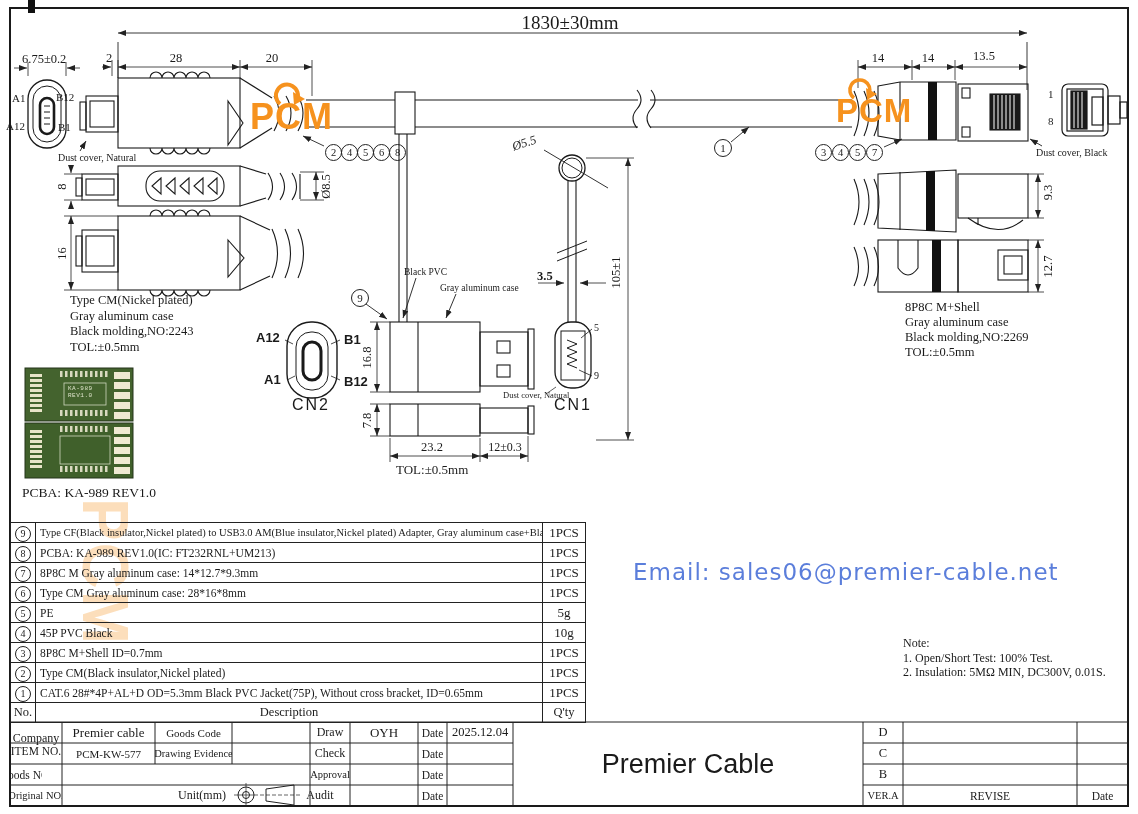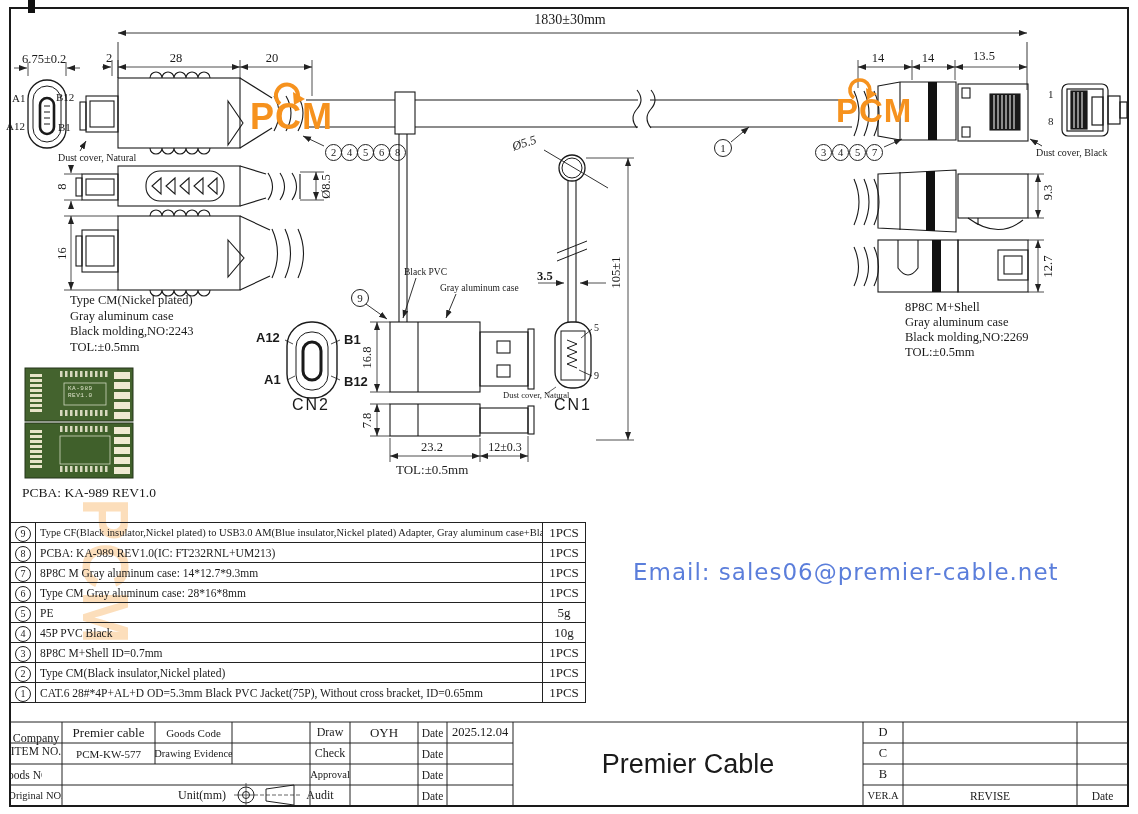--- a/index.html
+++ b/index.html
@@ -420,21 +420,21 @@
     <path d="M266,789 L294,785 L294,805 L266,801 Z"></path>
     <line x1="260" y1="795" x2="300" y2="795" stroke-width="0.7" stroke-dasharray="4,2"></line>
   </g>
 </svg>
 
 <div class="wm">PCM</div>
 
 <div class="logo" style="left:250px;top:96px;font-size:36px;color:#F6921E;">PCM</div>
 <div class="logo" style="left:836px;top:92px;font-size:33px;color:#F6921E;">PCM</div>
 
-<div class="t c" style="left:480px;top:12px;width:180px;font-size:14px;">1830±30mm</div>
+<div class="t c" style="left:480px;top:12px;width:180px;font-size:19px;">1830±30mm</div>
 <div class="t" style="left:22px;top:52px;font-size:12.5px;">6.75±0.2</div>
 <div class="t" style="left:106px;top:51px;font-size:12.5px;">2</div>
 <div class="t c" style="left:156px;top:51px;width:40px;font-size:12.5px;">28</div>
 <div class="t c" style="left:252px;top:51px;width:40px;font-size:12.5px;">20</div>
 <div class="t c" style="left:862px;top:51px;width:32px;font-size:12.5px;">14</div>
 <div class="t c" style="left:912px;top:51px;width:32px;font-size:12.5px;">14</div>
 <div class="t c" style="left:962px;top:49px;width:44px;font-size:12.5px;">13.5</div>
 <div class="vt" style="left:42px;top:179px;width:40px;">8</div>
 <div class="vt" style="left:306px;top:179px;width:40px;">Ø8.5</div>
 <div class="vt" style="left:42px;top:246px;width:40px;">16</div>
@@ -497,20 +497,25 @@
 <div class="t" style="left:404px;top:267px;font-size:9.5px;">Black PVC</div>
 <div class="t" style="left:440px;top:283px;font-size:9.5px;">Gray aluminum case</div>
 <div class="t" style="left:503px;top:390px;font-size:8.5px;">Dust cover, Natural</div>
 
 <div class="t" style="left:594px;top:322px;font-size:10px;">5</div>
 <div class="t" style="left:594px;top:370px;font-size:10px;">9</div>
 <div class="t sans" style="left:554px;top:396px;font-size:16px;letter-spacing:2px;">CN1</div>
 
 <div class="blue" style="left:633px;top:559px;font-size:23px;color:#5B7EDB;font-weight:normal;letter-spacing:1px;">Email: sales06@premier-cable.net</div>
 
+<div class="notes" style="left:903px;top:636px;font-size:12px;line-height:14.5px;">
+  <div>Note:</div>
+  <div>1. Open/Short Test: 100% Test.</div>
+  <div>2. Insulation: 5MΩ MIN, DC300V, 0.01S.</div>
+</div>
 
 <table class="bom">
   <tbody>
         <tr>
           <td class="no"><span class="circ">9</span></td>
           <td class="desc small">Type CF(Black insulator,Nickel plated) to USB3.0 AM(Blue insulator,Nickel plated) Adapter, Gray aluminum case+Black PVC</td>
           <td class="qty">1PCS</td>
         </tr>
   <tr>
           <td class="no"><span class="circ">8</span></td>
@@ -544,20 +549,25 @@
         </tr>
   <tr>
           <td class="no"><span class="circ">2</span></td>
           <td class="desc">Type CM(Black insulator,Nickel plated)</td>
           <td class="qty">1PCS</td>
         </tr>
   <tr>
           <td class="no"><span class="circ">1</span></td>
           <td class="desc">CAT.6 28#*4P+AL+D OD=5.3mm Black PVC Jacket(75P), Without cross bracket, ID=0.65mm</td>
           <td class="qty">1PCS</td>
+        </tr>
+  <tr>
+          <td class="no hdr">No.</td>
+          <td class="hdr">Description</td>
+          <td class="qty hdr">Q'ty</td>
         </tr>
 </tbody>
     </table>
 
 <div class="cell" style="left:10px;top:722px;width:52px;height:32px;font-size:12px;">Company</div>
 <div class="cell" style="left:62px;top:722px;width:93px;height:21px;font-size:13px;">Premier cable</div>
 <div class="cell" style="left:155px;top:722px;width:77px;height:21px;font-size:11px;">Goods Code</div>
 <div class="cell" style="left:10px;top:743px;width:52px;height:16px;font-size:11.5px;">ITEM NO.</div>
 <div class="cell" style="left:62px;top:743px;width:93px;height:21px;font-size:11px;">PCM-KW-577</div>
 <div class="cell" style="left:155px;top:743px;width:77px;height:21px;font-size:10.5px;">Drawing Evidence</div>

